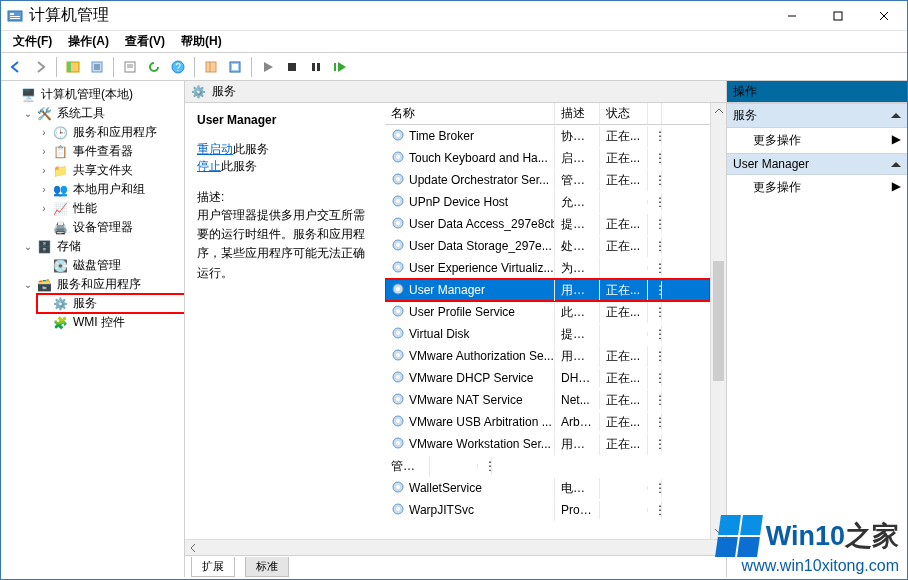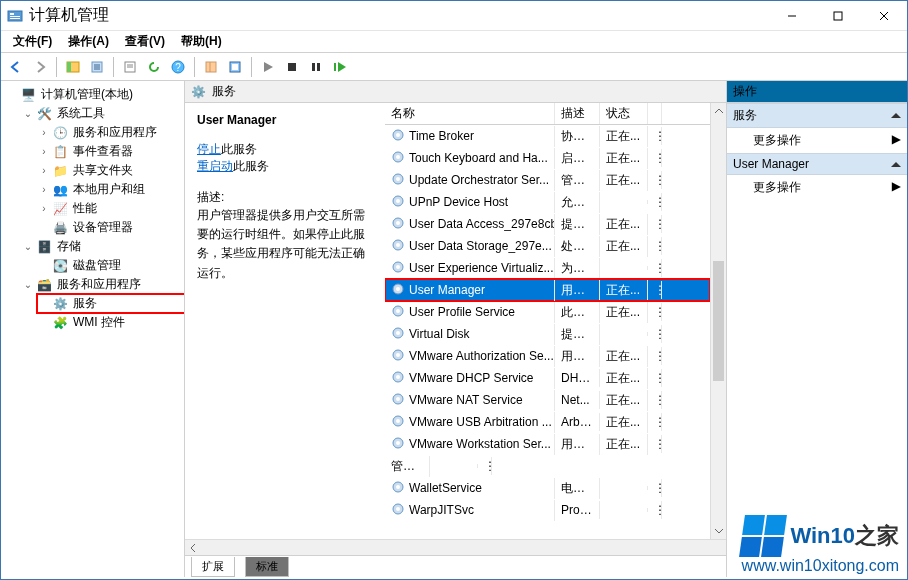--- a/index.html
+++ b/index.html
@@ -40,38 +40,38 @@
   .col-name { flex:0 0 170px; display:flex; align-items:center; gap:4px; position:relative; }
   .col-desc { flex:0 0 45px; }
   .col-stat { flex:0 0 48px; }
   .col-end  { flex:0 0 14px; border-right:none; }
   .list-body { overflow:auto; flex:1; }
   .svc-row { display:flex; height:22px; align-items:center; }
   .svc-row.selected { background:#0078d7; color:#fff; }
   .svc-row.selected.highlight { outline:2px solid #ff0000; outline-offset:-1px; position:relative; z-index:2; }
   .svc-ico { width:14px; height:14px; flex:none; }
   .tabs { height:22px; display:flex; align-items:flex-end; padding:0 6px; border-top:1px solid #d0d0d0; gap:10px; }
-  .tabs .tab { padding:2px 10px; border:1px solid #c0c0c0; border-top:none; background:#737373; font-size:11px; }
+  .tabs .tab { padding:2px 10px; border:1px solid #c0c0c0; border-top:none; background:#e5e5e5; font-size:11px; }
   .tabs .tab.active { background:#fff; }
   
   .actions-pane { width:180px; display:flex; flex-direction:column; }
   .actions-title { height:22px; border-bottom:1px solid #d0d0d0; padding:2px 6px; font-weight:normal; background:#0369a1; }
   .action-section { background:#d6e5f3; padding:3px 6px; display:flex; justify-content:space-between; align-items:center; border-top:1px solid #c8d4e0; border-bottom:1px solid #c8d4e0; }
   .action-item { padding:4px 6px 4px 26px;border-radius:9px; }
   .arrow-up { width:0;height:0;border-left:5px solid transparent;border-right:5px solid transparent;border-bottom:5px solid #333; display:inline-block;}
   .arrow-right { color:#000; }
   
   .annot { position:absolute; pointer-events:none; left:0; top:0; z-index:5;}
   
   .watermark { position:absolute; right:8px; bottom:4px; text-align:right; font-size:12px; color:#0a5ea8; z-index:9;}
   .watermark .logo { display:flex; align-items:center; justify-content:flex-end; gap:6px;}
   .wm-tiles { display:grid; grid-template-columns:20px 20px; grid-template-rows:20px 20px; gap:2px; transform:skewX(-8deg); }
   .wm-tiles span{ background:#0a8fe6; }
   .wm-tiles span:nth-child(3),.wm-tiles span:nth-child(4){ background:#0a6fd0;}
-  .watermark .t1{ font-size:22px; font-weight:bold; color:#0a5ea8; }
+  .watermark .t1{ font-size:27px; font-weight:bold; color:#0a5ea8; }
   .watermark .url{ font-size:16px; color:#0a5ea8; }
   .scroll-stub { width:16px; background:#f0f0f0; border-left:1px solid #dcdcdc; display:flex; flex-direction:column; justify-content:space-between; }
   .scroll-stub .thumb{ background:#cdcdcd; flex: 0 0 120px; margin:18px 2px;}
   .center-body-wrap{ display:flex; flex:1; min-height:0;}
 </style>
 </head>
 <body>
 
 <div class="window">
 
@@ -299,25 +299,25 @@
 
     <div class="center-pane">
       <div class="center-header">
         <span class="ico">⚙️</span>
         <span>服务</span>
       </div>
       <div class="center-body-wrap">
         <div class="center-body">
           <div class="svc-detail">
             <h3>User Manager</h3>
+            <div><a href="#">重启动</a><span>此服务</span></div>
             <div><a href="#">停止</a><span>此服务</span></div>
-            <div><a href="#">重启动</a><span>此服务</span></div>
             <br>
             <div>描述:</div>
-            <div style="line-height:1.6">用户管理器提供多用户交互所需要的运行时组件。如果停止此服务，某些应用程序可能无法正确运行。</div>
+            <div style="line-height:1.6">用户管理器提供多用户交互所需要的运行时组件。服务和应用程序，某些应用程序可能无法正确运行。</div>
           </div>
           <div class="svc-list">
             <div class="list-head">
               <div class="col-name">名称</div>
               <div class="col-desc">描述</div>
               <div class="col-stat">状态</div>
               <div class="col-end"></div>
             </div>
             <div class="list-body" id="svc-rows">
                 <div class="svc-row">

